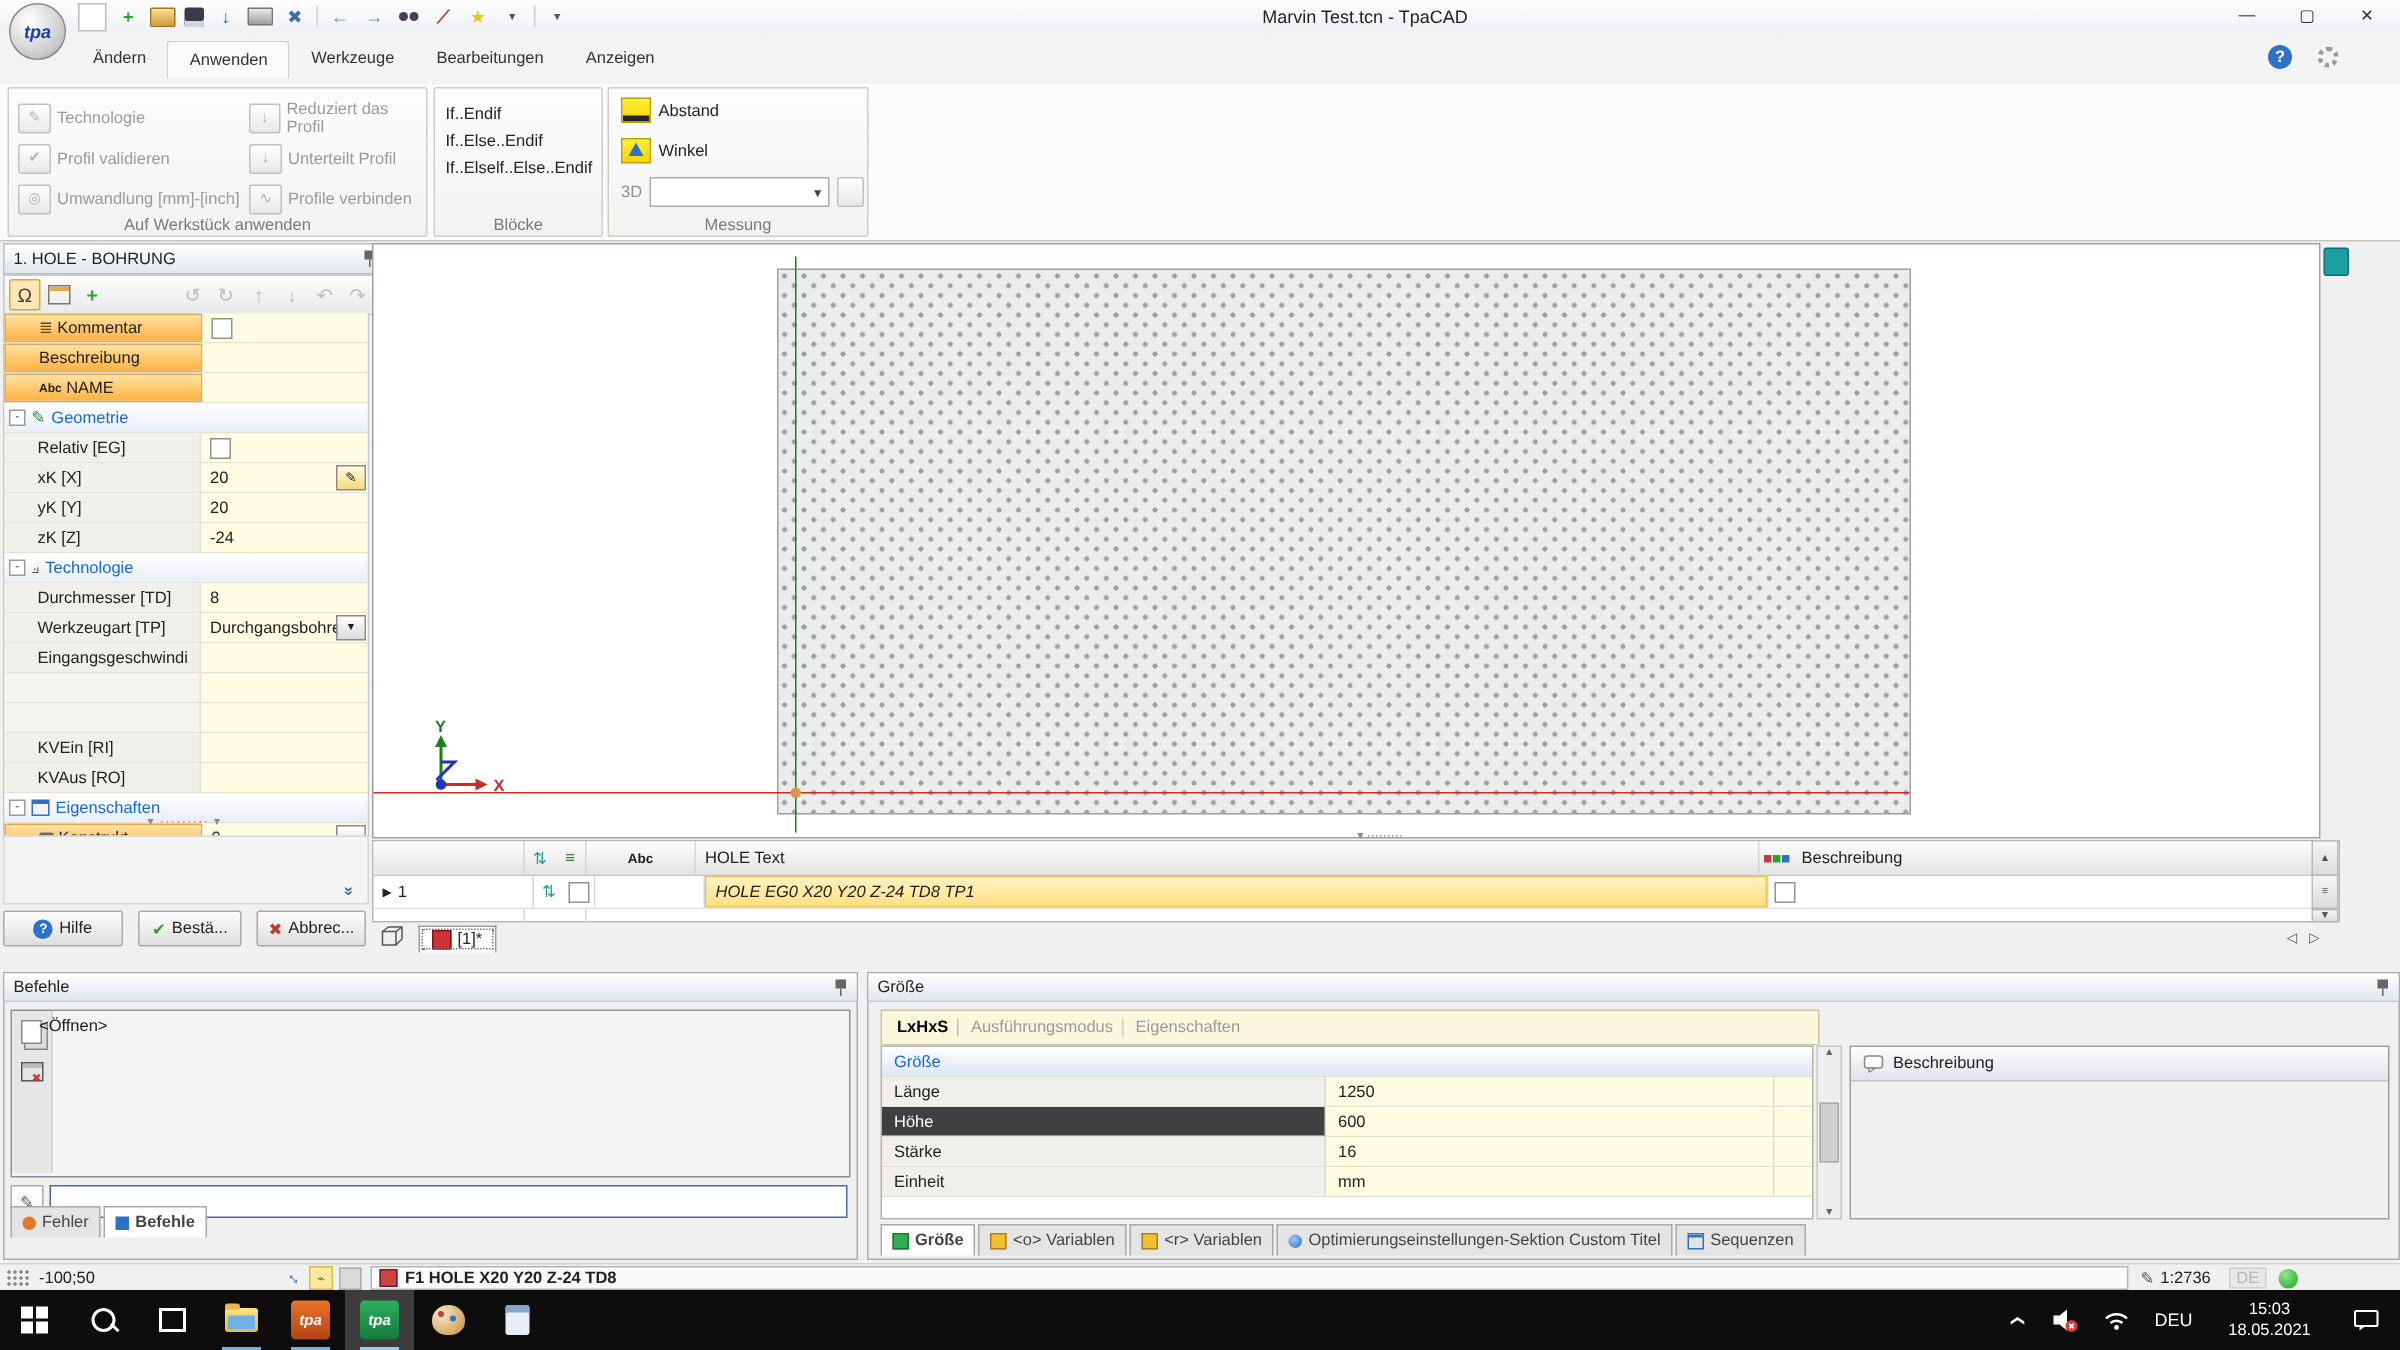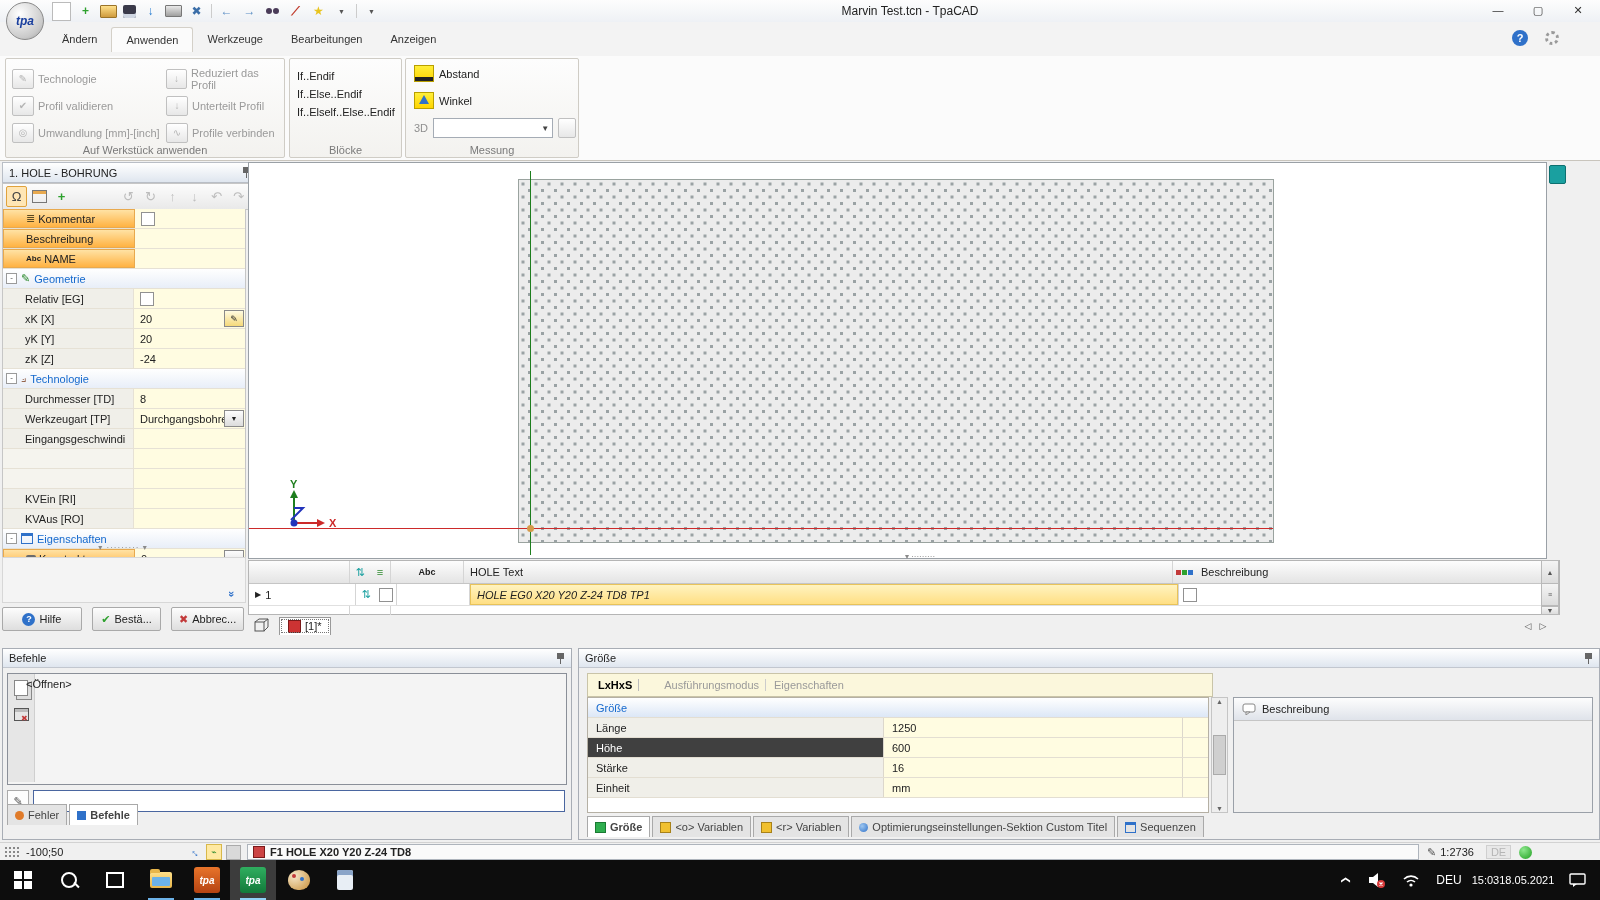--- a/index.html
+++ b/index.html
@@ -489,21 +489,21 @@
     </div>
   </div>
 
   <div class="abs dock" style="left:578px;top:648px;width:1020px;height:190px;">
     <div class="panel-hdr" style="height:18px;border:none;border-bottom:1px solid #c2c7cf;">
       <span>Größe</span>
       <span class="pin"></span>
     </div>
     <div class="abs" style="left:8px;top:24px;width:620px;height:22px;background:#fbf7dc;border:1px solid #c9c4a8;display:flex;align-items:center;gap:2px;padding-left:4px;">
       <span class="gtab-active" style="padding:0 6px;border-right:1px solid #bbb;">LxHxS</span>
-      <span class="gtab" style="padding:0 6px;border-right:1px solid #ccc;margin-left:17px;">Ausführungsmodus</span>
+      <span class="gtab" style="padding:0 6px;border-right:1px solid #ccc;">Ausführungsmodus</span>
       <span class="gtab" style="padding:0 6px;">Eigenschaften</span>
     </div>
     <div class="abs" style="left:8px;top:48px;width:620px;height:114px;border:1px solid #b5b0a4;background:#fff;overflow:hidden;">
       <div class="grow">
           <div class="gsec">Größe</div>
         </div>
       <div class="grow">
         <div class="glab">
             <span>Länge</span>
           </div>
@@ -652,21 +652,21 @@
     <div class="tbicon" style="width:34px;">
       <svg width="18" height="14">
           <path d="M2,6 A10,10 0 0,1 16,6" fill="none" stroke="#fff" stroke-width="1.6"></path>
           <path d="M5,9 A6,6 0 0,1 13,9" fill="none" stroke="#fff" stroke-width="1.6"></path>
           <circle cx="9" cy="12" r="1.6" fill="#fff"></circle>
         </svg>
     </div>
     <div class="tbicon" style="width:42px;font-size:12px;">
         <span>DEU</span>
       </div>
-    <div class="tbicon" style="width:86px;flex-direction:row;line-height:14px;font-size:11px;">
+    <div class="tbicon" style="width:86px;flex-direction:column;line-height:14px;font-size:11px;">
       <span>15:03</span>
       <span>18.05.2021</span>
     </div>
     <div class="tbicon" style="width:44px;">
       <svg width="18" height="16">
           <rect x="1" y="2" width="15" height="10" rx="1" fill="none" stroke="#fff" stroke-width="1.4"></rect>
           <polygon points="4,12 4,15 8,12" fill="#fff"></polygon>
         </svg>
     </div>
   </div>

